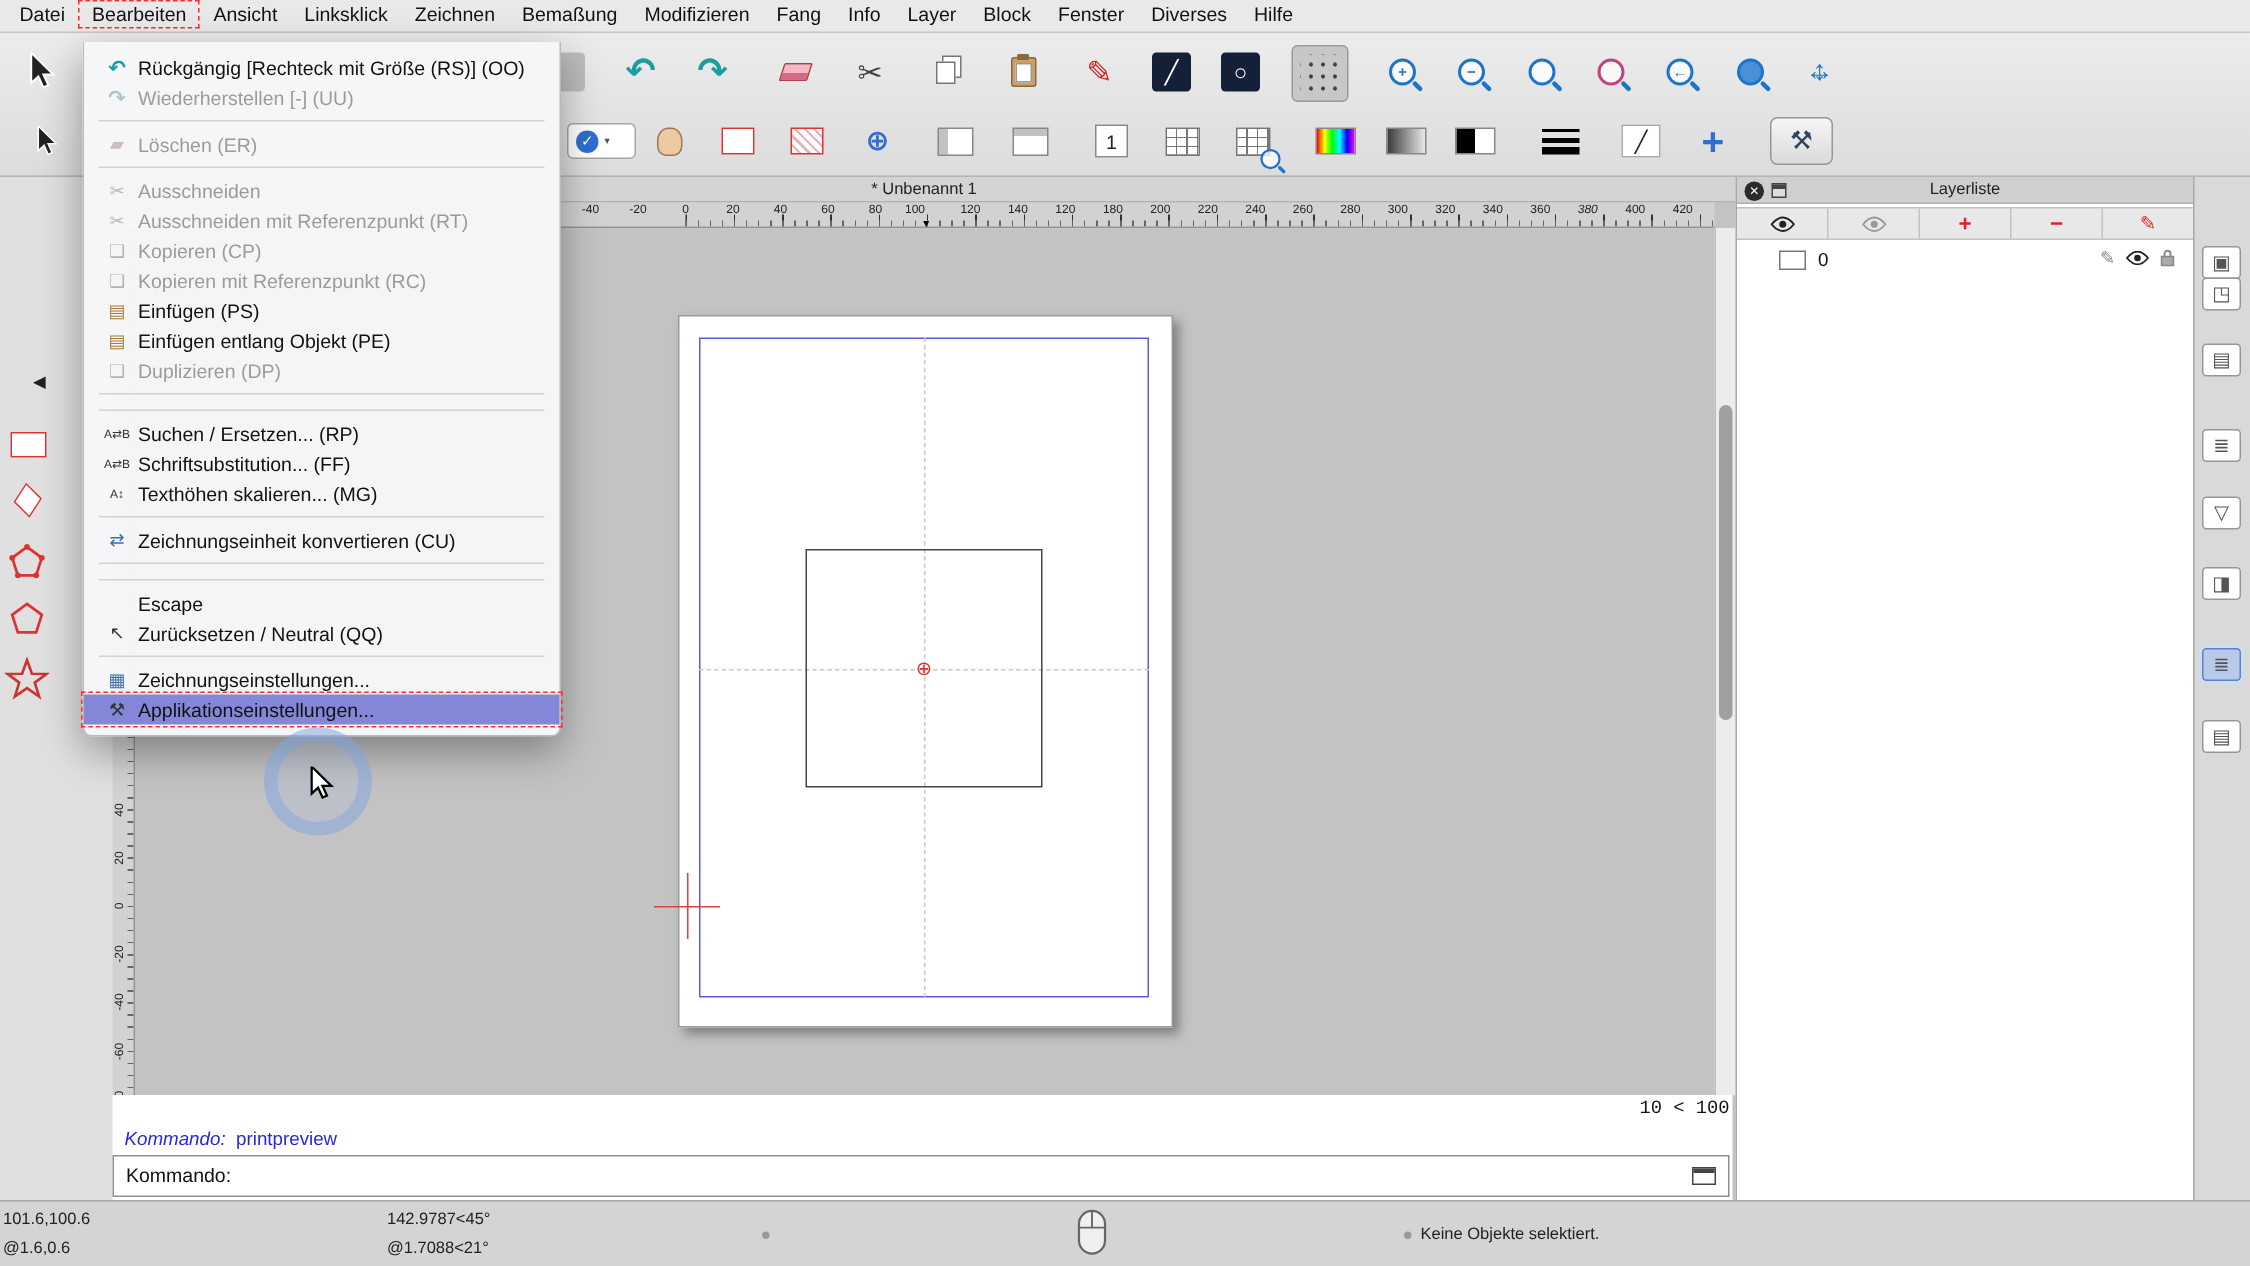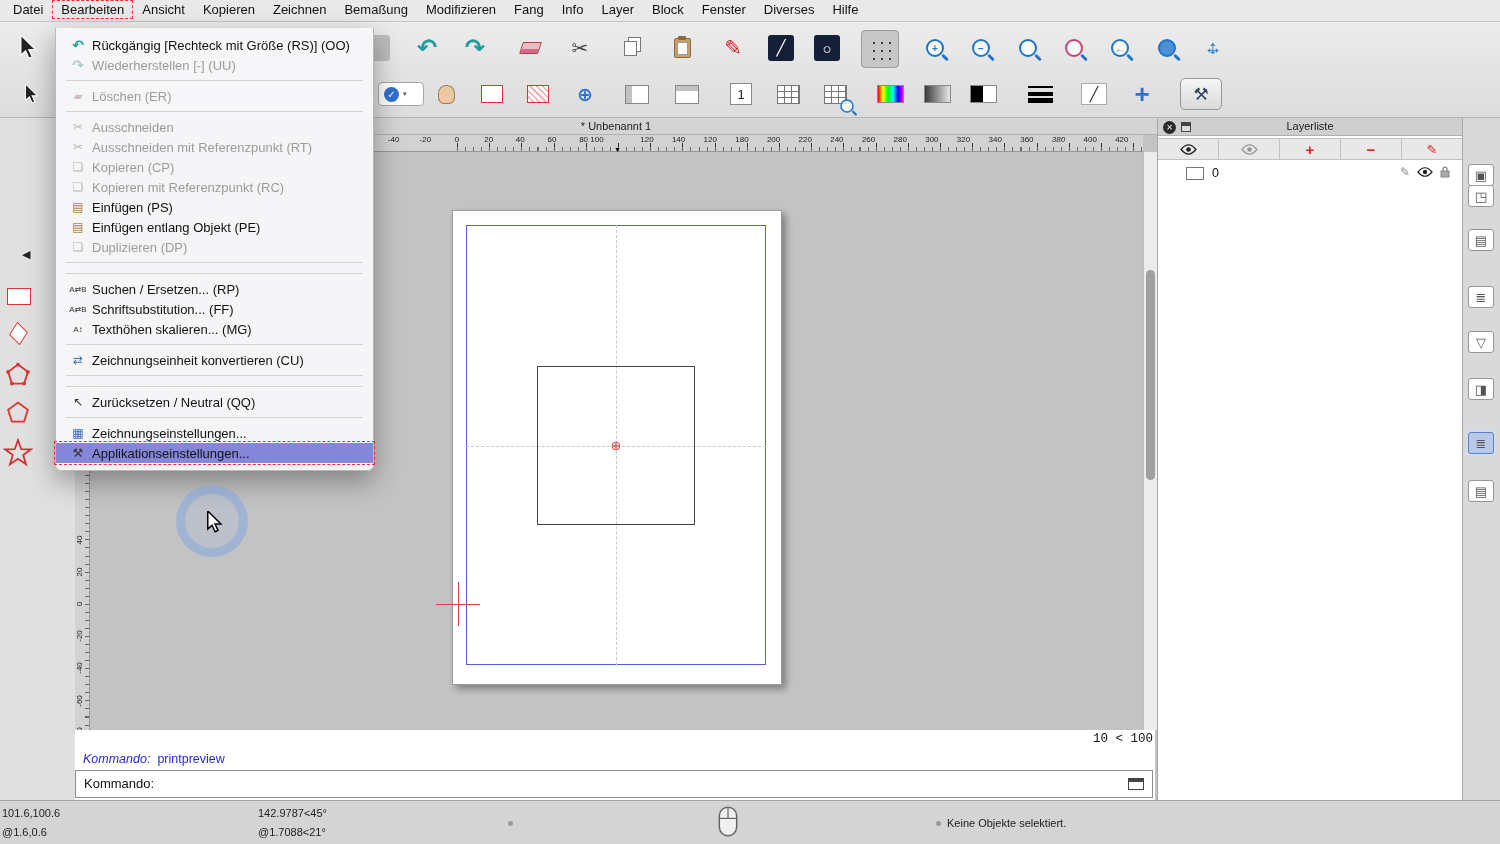--- a/index.html
+++ b/index.html
@@ -149,21 +149,21 @@
                border:9px solid rgba(125,160,225,.42);background:rgba(160,190,235,.18);box-sizing:border-box;}
   .cursor{left:206px;top:511px;z-index:70;}
 </style>
 </head>
 <body>
 
 <div class="abs menubar">
     <span class="mbi">Datei</span>
     <span class="mbi active">Bearbeiten</span>
     <span class="mbi">Ansicht</span>
-    <span class="mbi">Kopieren</span>
+    <span class="mbi">Linksklick</span>
     <span class="mbi">Zeichnen</span>
     <span class="mbi">Bemaßung</span>
     <span class="mbi">Modifizieren</span>
     <span class="mbi">Fang</span>
     <span class="mbi">Info</span>
     <span class="mbi">Layer</span>
     <span class="mbi">Block</span>
     <span class="mbi">Fenster</span>
     <span class="mbi">Diverses</span>
     <span class="mbi">Hilfe</span>
@@ -320,21 +320,21 @@
 <div class="abs tabbar"><span>* Unbenannt 1</span></div>
 
 <div class="abs hruler">
     <span class="rlab" style="left: 291.68px;">-40</span>
     <span class="rlab" style="left: 323.34px;">-20</span>
     <span class="rlab" style="left: 355px;">0</span>
     <span class="rlab" style="left: 386.66px;">20</span>
     <span class="rlab" style="left: 418.32px;">40</span>
     <span class="rlab" style="left: 449.98px;">60</span>
     <span class="rlab" style="left: 481.64px;">80</span>
-    <span class="rlab" style="left: 495px;">100</span>
+    <span class="rlab" style="left: 508px;">100</span>
     <span class="rlab" style="left: 544.96px;">120</span>
     <span class="rlab" style="left: 576.62px;">140</span>
     <span class="rlab" style="left: 608.28px;">120</span>
     <span class="rlab" style="left: 639.94px;">180</span>
     <span class="rlab" style="left: 671.6px;">200</span>
     <span class="rlab" style="left: 703.26px;">220</span>
     <span class="rlab" style="left: 734.92px;">240</span>
     <span class="rlab" style="left: 766.58px;">260</span>
     <span class="rlab" style="left: 798.24px;">280</span>
     <span class="rlab" style="left: 829.9px;">300</span>
@@ -511,20 +511,23 @@
       <span>Texthöhen skalieren... (MG)</span>
     </div>
     <div class="msep"></div>
     <div class="mi">
       <span class="mic blue">⇄</span>
       <span>Zeichnungseinheit konvertieren (CU)</span>
     </div>
     <div class="msep"></div>
     <div class="msep"></div>
     <div class="mi">
+      <span>Escape</span>
+    </div>
+    <div class="mi">
       <span class="mic dark">↖</span>
       <span>Zurücksetzen / Neutral (QQ)</span>
     </div>
     <div class="msep"></div>
     <div class="mi">
       <span class="mic blue">▦</span>
       <span>Zeichnungseinstellungen...</span>
     </div>
     <div class="mi hl">
       <span class="mic dark">⚒</span>

